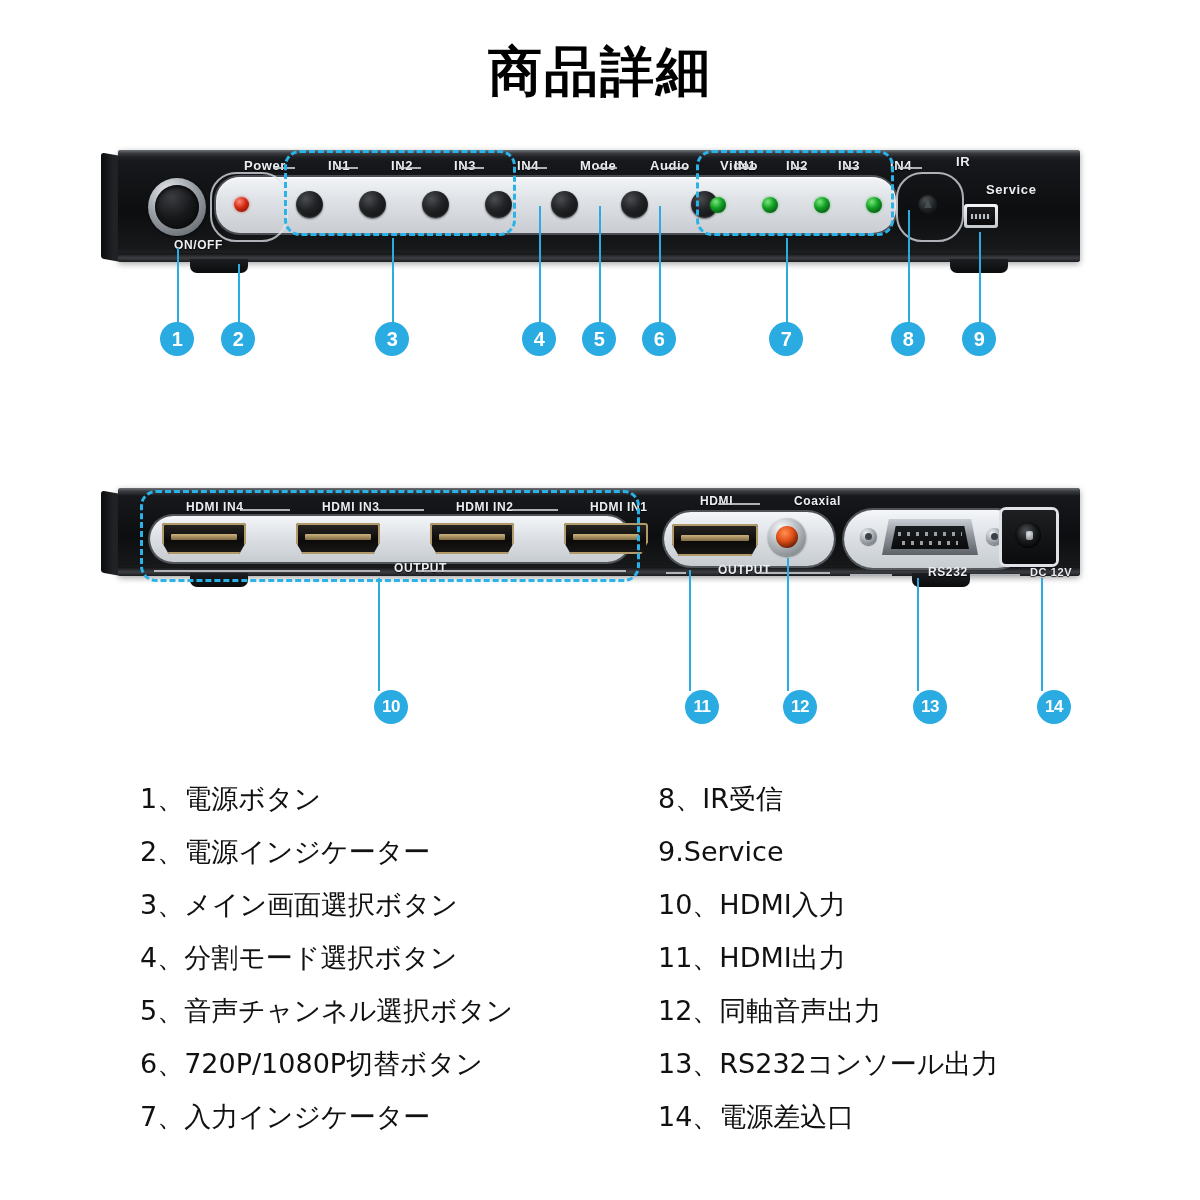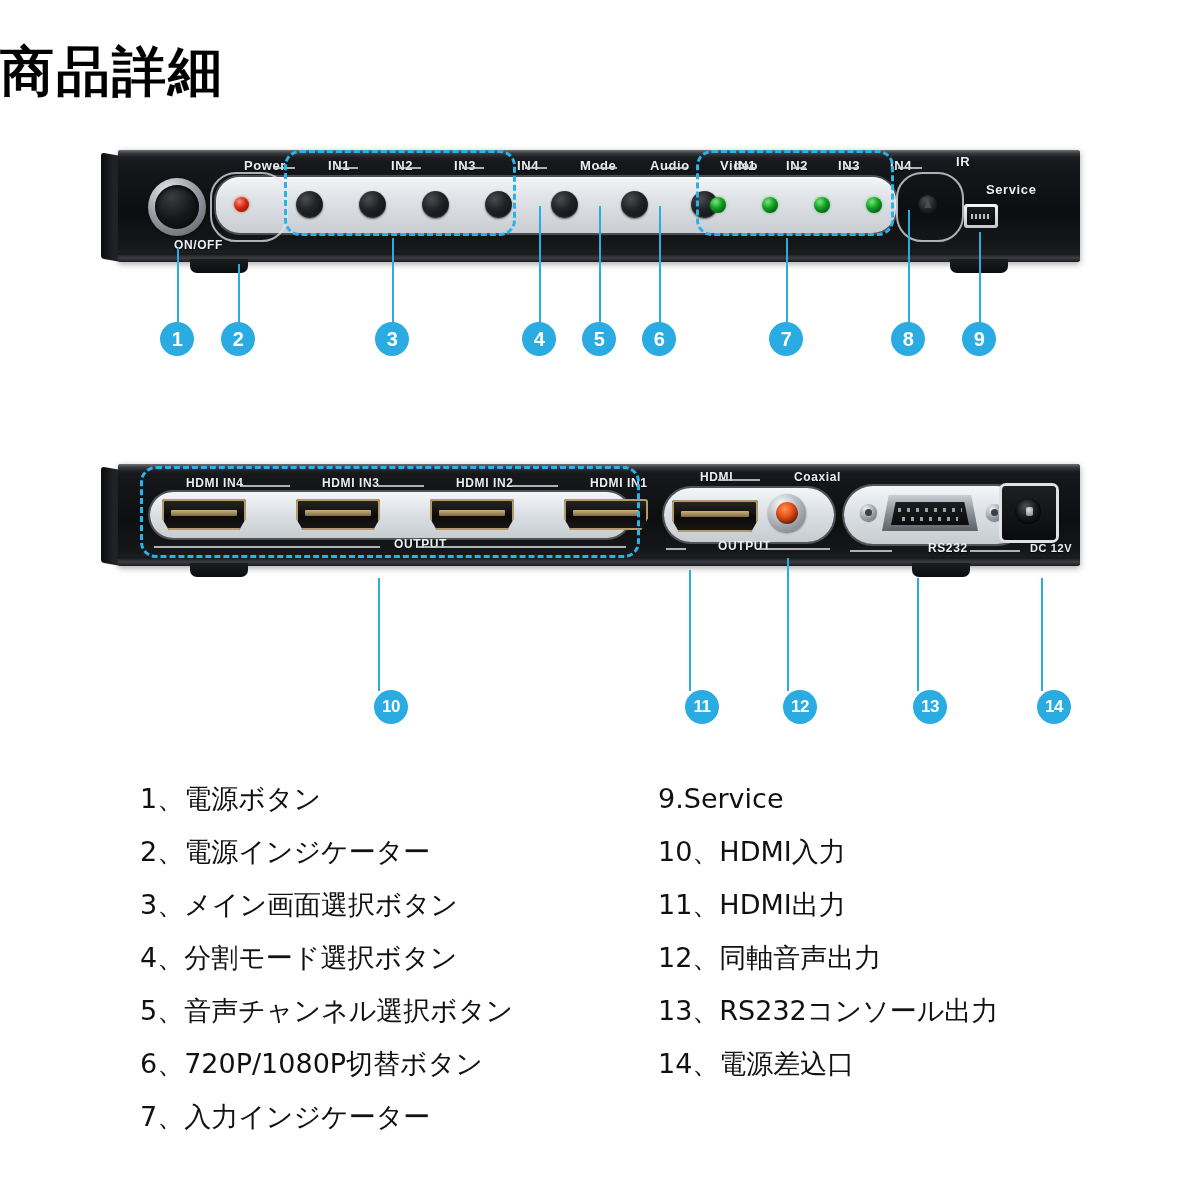--- a/index.html
+++ b/index.html
@@ -9,21 +9,21 @@
     font-family:"Liberation Sans","DejaVu Sans",sans-serif;
     color:#000;
     position:relative;
     overflow:hidden;
   }
   .page{position:relative;width:1200px;height:1200px;}
 
   
   .title{
     position:absolute;left:0;top:36px;width:1200px;
-    text-align:left;
+    text-align:center;
     font-size:54px;font-weight:bold;letter-spacing:2px;
     font-family:"DejaVu Sans","Liberation Sans",sans-serif;
   }
 
   
   .device{position:absolute;}
   .chassis{
     position:absolute;left:0;top:0;width:100%;height:100%;
     background:linear-gradient(180deg,#2e2f33 0%,#17181b 10%,#0d0e10 55%,#17181a 88%,#303135 100%);
     border-radius:3px;
@@ -349,21 +349,21 @@
 
   <div class="lead" style="left:786px;top:238px;height:85px;"></div>
   <div class="bubble" style="left:769px;top:322px;">7</div>
 
   <div class="lead" style="left:908px;top:210px;height:113px;"></div>
   <div class="bubble" style="left:891px;top:322px;">8</div>
 
   <div class="lead" style="left:979px;top:232px;height:91px;"></div>
   <div class="bubble" style="left:962px;top:322px;">9</div>
 
-  <div class="device" style="left:118px;top:464px;width:962px;height:102px;">
+  <div class="device" style="left:118px;top:488px;width:962px;height:88px;">
     <div class="side-left"></div>
     <div class="chassis"></div>
     <div class="foot" style="left:72px;"></div>
     <div class="foot" style="right:110px;"></div>
 
     <div class="bezel pill" style="left:32px;top:28px;width:480px;height:46px;"></div>
 
     <div class="silk sm" style="left:40px;top:12px;">HDMI IN4</div>
     <div class="dash-line" style="left:124px;top:21px;width:48px;"></div>
     <div class="silk sm" style="left:176px;top:12px;">HDMI IN3</div>
@@ -433,20 +433,21 @@
       <li>3、メイン画面選択ボタン</li>
       <li>4、分割モード選択ボタン</li>
       <li>5、音声チャンネル選択ボタン</li>
       <li>6、720P/1080P切替ボタン</li>
       <li>7、入力インジケーター</li>
     </ul>
   </div>
 
   <div class="legend col2">
     <ul>
+      <li>8、IR受信</li>
       <li>9.Service</li>
       <li>10、HDMI入力</li>
       <li>11、HDMI出力</li>
       <li>12、同軸音声出力</li>
       <li>13、RS232コンソール出力</li>
       <li>14、電源差込口</li>
     </ul>
   </div>
 
 </div>

